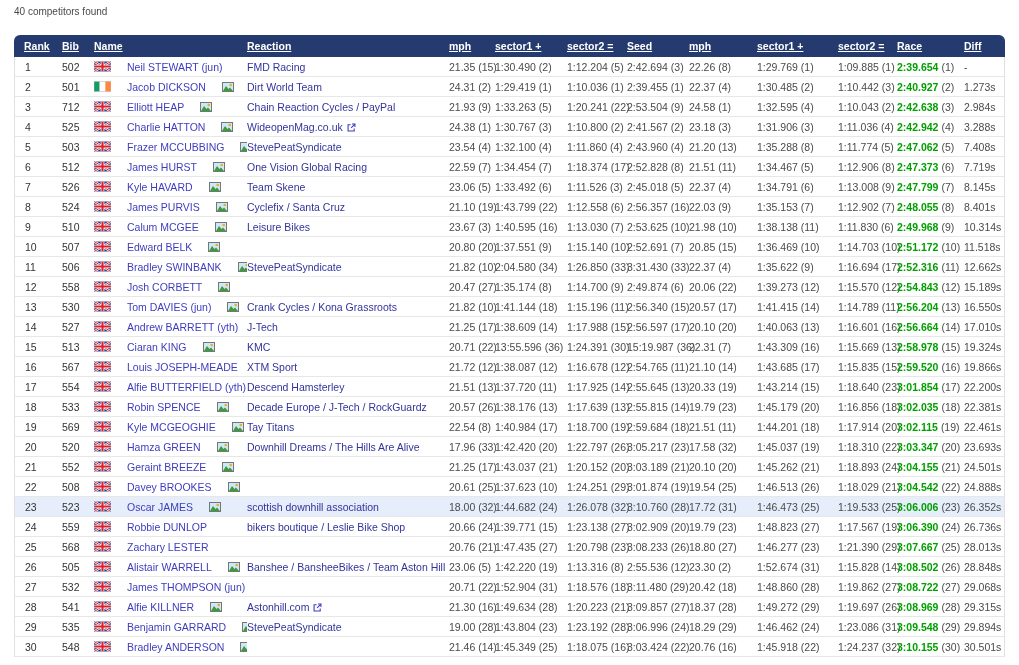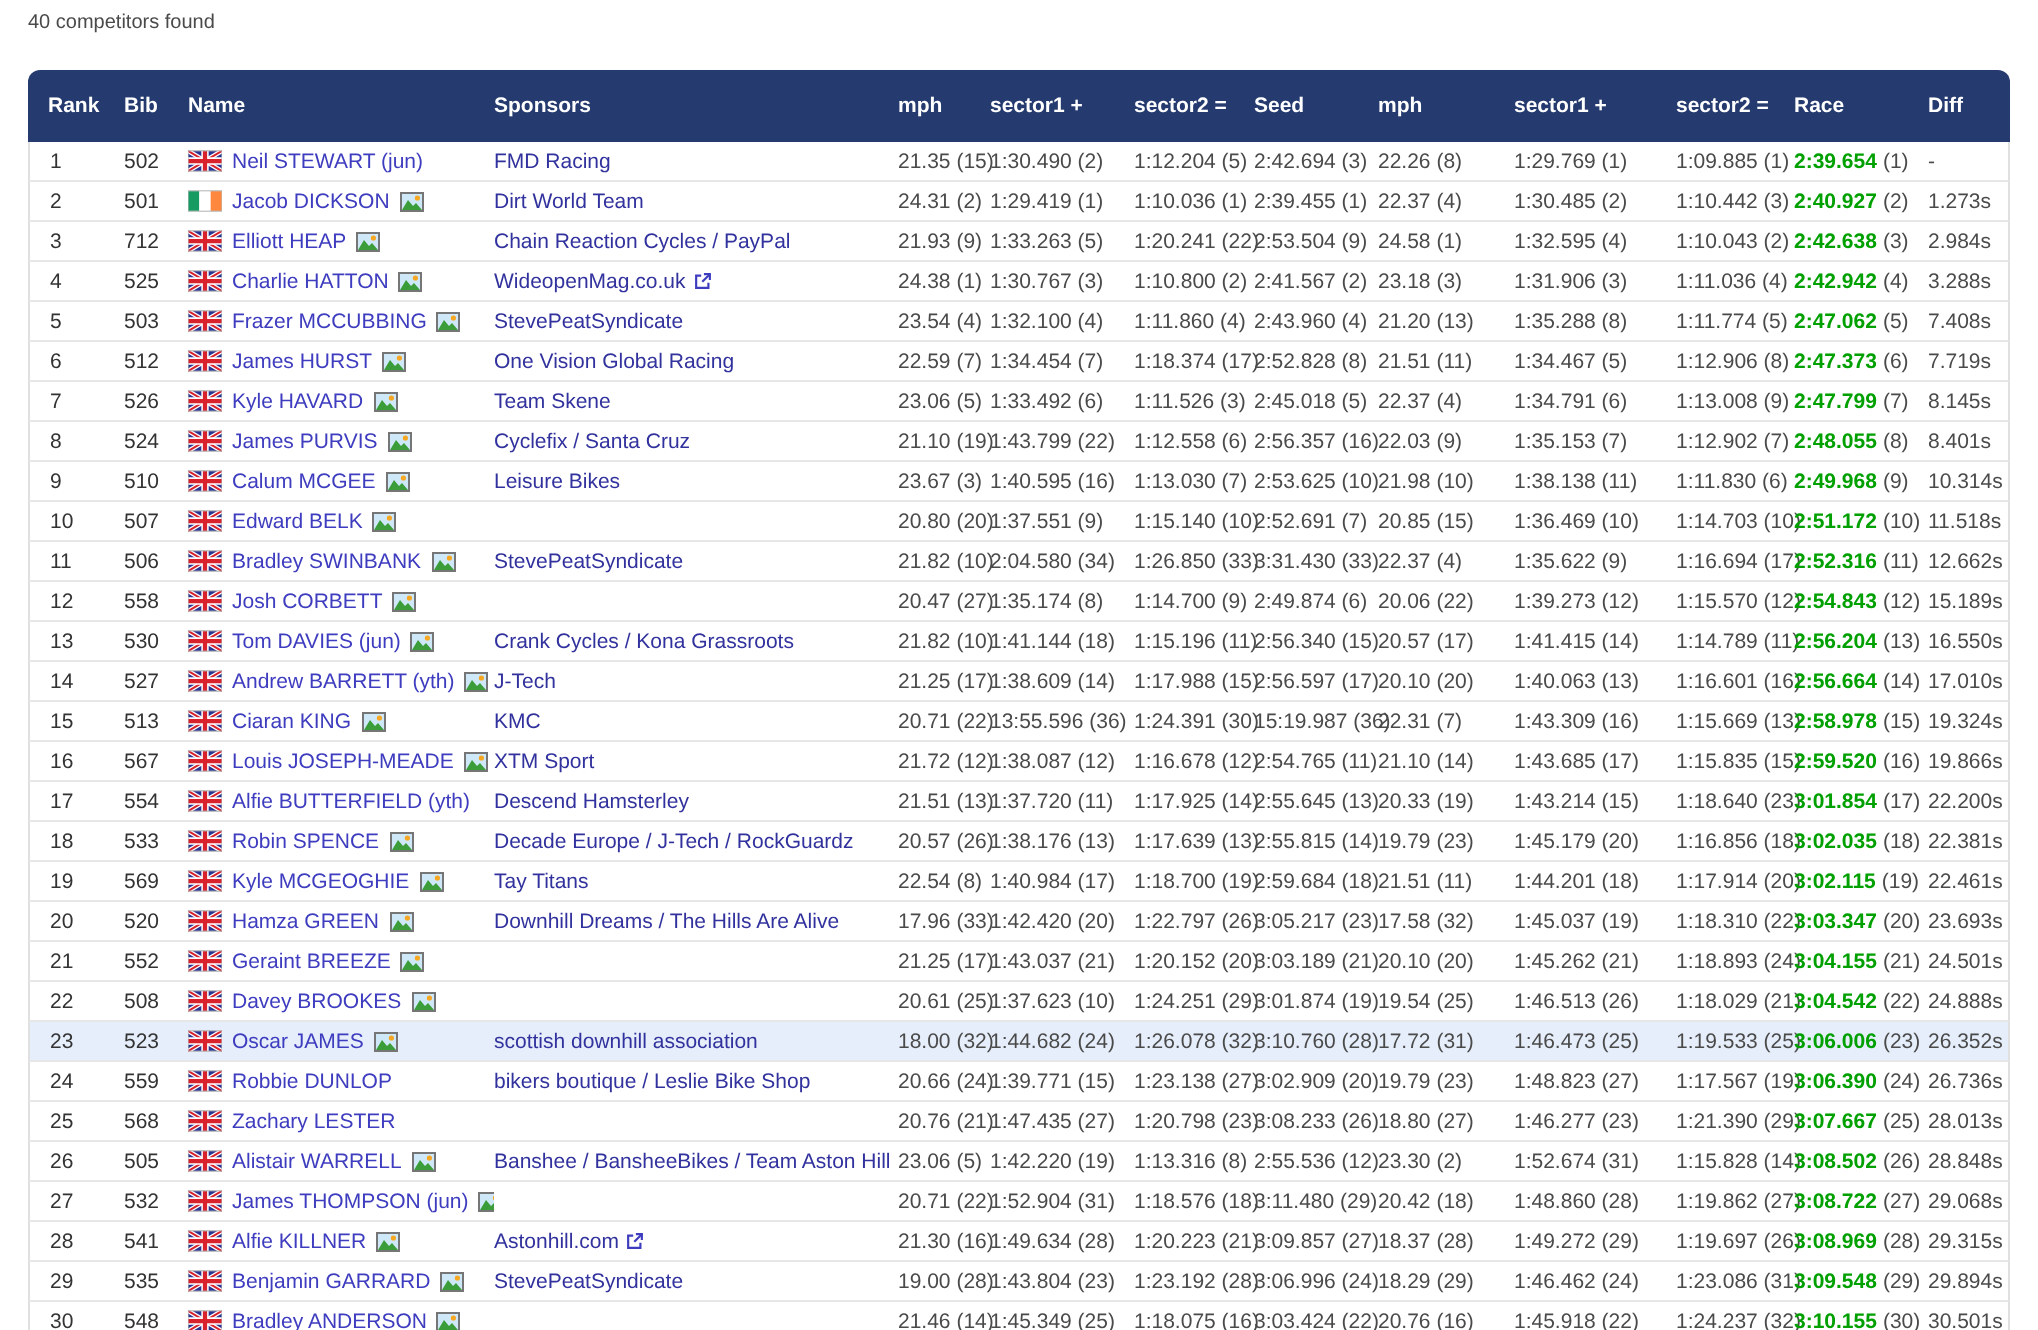--- a/index.html
+++ b/index.html
@@ -18,22 +18,22 @@
   .subtitle { font-size: 10px; color: #4a4a4a; margin: 0 0 18px 0; }
 
   table.results {
     border-collapse: separate; border-spacing: 0;
     table-layout: fixed; width: 991px;
     font-size: 10.5px;
   }
   thead th {
     background: #253A6E; color: #fff;
     font-weight: bold; font-size: 10.5px;
-    text-align: left; height: 36px;
-    padding: 0; white-space: nowrap;
+    text-align: left; height: 22px;
+    padding: 0; white-space: nowrap; text-decoration: underline;
   }
   thead th:first-child { border-radius: 6px 0 0 0; }
   thead th:last-child  { border-radius: 0 6px 0 0; }
 
   tbody td {
     height: 20px; padding: 0;
     border-bottom: 1px solid #e7e7e7;
     white-space: nowrap; overflow: visible;
     color: #4a4a4a; vertical-align: middle;
   }
@@ -42,21 +42,21 @@
   tbody tr.hl td { background: #E5EEFA; }
 
   .pad10 { padding-left: 10px; }
   .pad0  { padding-left: 0; }
   .pad2  { padding-left: 2px; }
   .pad12 { padding-left: 12px; }
   .pad16 { padding-left: 16px; }
 
   .rank-cell, .bib-cell { color: #333; }
 
-  .name-wrap { display: flex; align-items: center; gap: 5px; overflow: hidden; }
+  .name-wrap { display: flex; align-items: center; gap: 16px; overflow: hidden; }
   a.rider { color: #3E3CBF; text-decoration: none; cursor: pointer; }
   a.sponsor { color: #32329E; text-decoration: none; cursor: pointer; text-align: center; }
   .flag { display: inline-flex; flex: 0 0 auto; line-height: 0; }
   .photo { display: inline-flex; flex: 0 0 auto; line-height: 0; cursor: pointer; }
   .extlink { display: inline-flex; line-height: 0; margin-left: 4px; vertical-align: -1px; }
 
   .race-time { color: #00A000; font-weight: bold; }
   .race-rank { color: #4a4a4a; margin-left: 3px; }
 </style>
 </head>
@@ -79,21 +79,21 @@
       <col style="width:81px">
         <col style="width:59px">
         <col style="width:63px">
       <col style="width:57px">
     </colgroup>
     <thead>
       <tr>
         <th class="pad10">Rank</th>
         <th class="pad0">Bib</th>
         <th class="pad2">Name</th>
-        <th class="pad0">Sponsors</th>
+        <th class="pad0">Reaction</th>
         <th class="pad12">mph</th>
         <th class="pad12">sector1 +</th>
         <th class="pad12">sector2 =</th>
         <th class="pad12">Seed</th>
         <th class="pad12">mph</th>
         <th class="pad12">sector1 +</th>
         <th class="pad12">sector2 =</th>
         <th class="pad12">Race</th>
         <th class="pad16">Diff</th>
       </tr>

